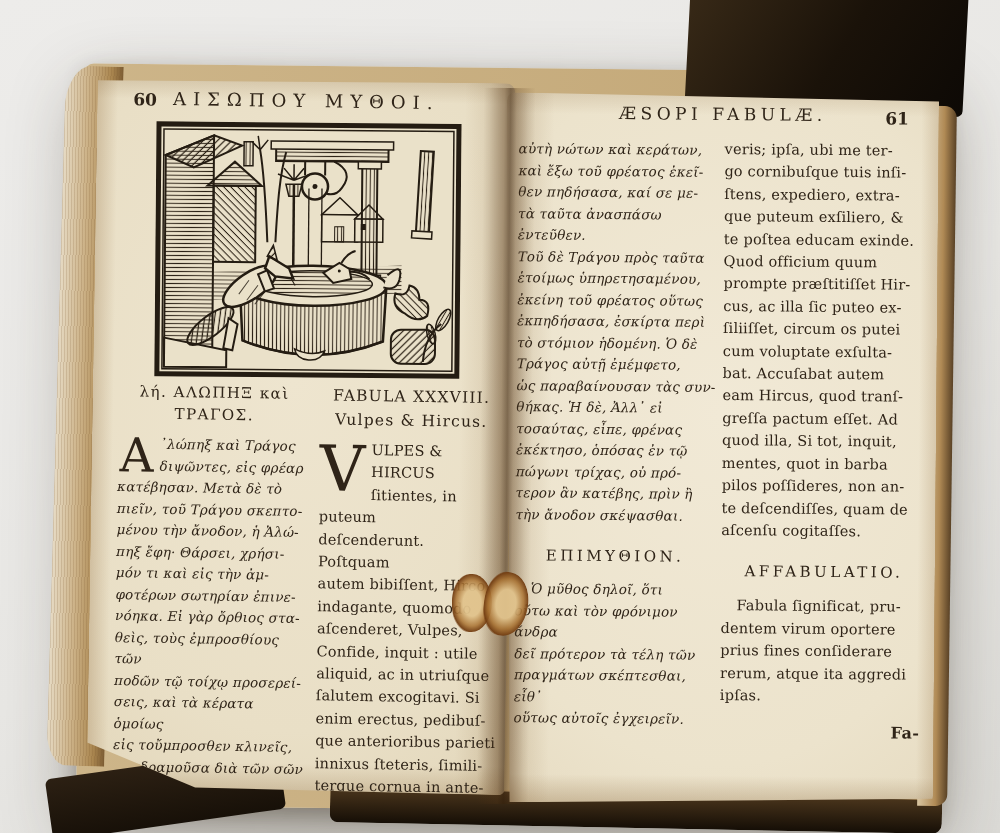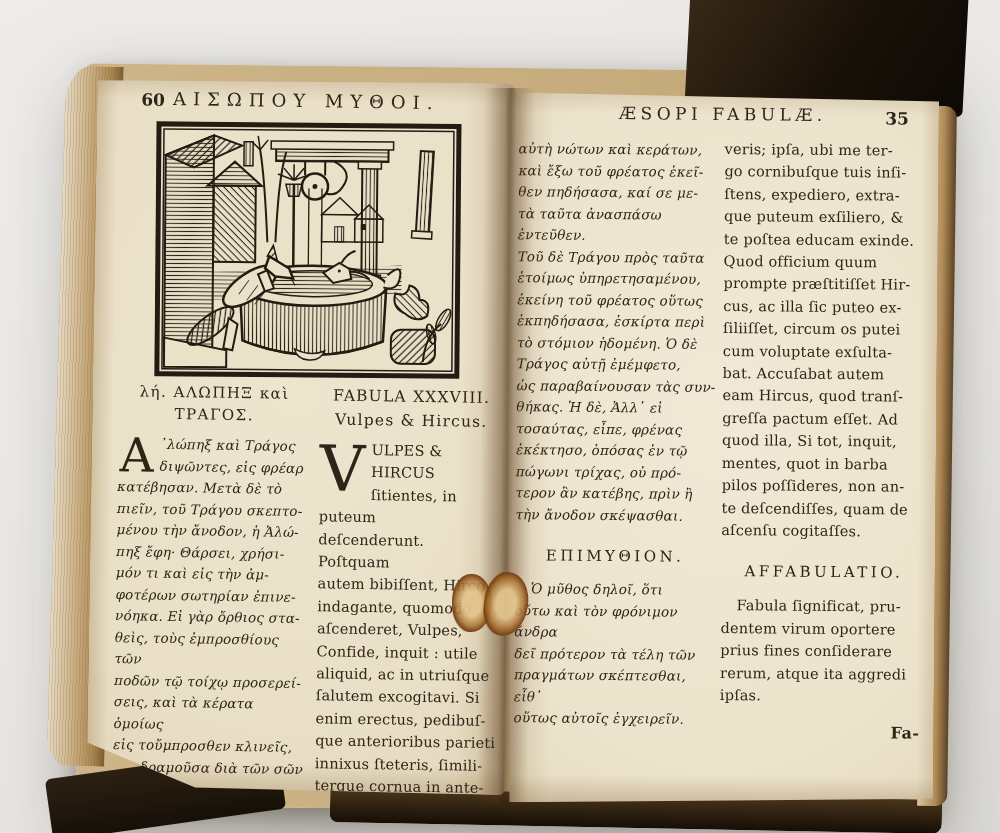--- a/index.html
+++ b/index.html
@@ -55,21 +55,21 @@
 
   .stain { position:absolute; left:450px; top:560px; width:80px; height:90px; z-index:5; }
   .stain .blob { position:absolute; border-radius:48% 52% 55% 45%;
     background:radial-gradient(ellipse at 50% 50%, rgba(225,195,140,.95) 0 32%, rgba(170,115,50,.85) 56%, rgba(115,62,18,.95) 70%, rgba(115,62,18,0) 76%); }
   .stain .b1 { left:2px; top:14px; width:40px; height:58px; }
   .stain .b2 { left:34px; top:12px; width:44px; height:64px; transform:rotate(8deg); }
 
   
   .hdr { position:absolute; top:10px; left:0; right:0; text-align:center; white-space:nowrap; }
   .pg-num { font-size:17px; font-weight:bold; }
-  .pg-num-l { position:absolute; left:44px; top:12px; }
+  .pg-num-l { position:absolute; left:36px; top:12px; }
   .pg-num-r { position:absolute; right:30px; top:13px; }
   .run-title-greek { font-size:18px; letter-spacing:7px; }
   .run-title-latin { font-size:17px; letter-spacing:4.5px; }
 
   
   .woodcut { position:absolute; left:60px; top:42px; width:306px; height:256px; transform:rotate(-.4deg); }
   .woodcut svg { width:100%; height:100%; display:block; }
 
   
   .col { position:absolute; }
@@ -246,21 +246,21 @@
 riorem partem inclina-</span>
         <div class="flush-r">veris;</div>
       </div>
     </div>
   </div>
 
   <div class="page page-right">
     <div class="hdr">
       <span class="run-title-latin">ÆSOPI FABULÆ.</span>
     </div>
-    <span class="pg-num pg-num-r">35</span>
+    <span class="pg-num pg-num-r">61</span>
 
     <div class="col col-greek-r">
       <div class="greek pre">αὐτὴ νώτων καὶ κεράτων,
 καὶ ἔξω τοῦ φρέατος ἐκεῖ-
 θεν πηδήσασα, καί σε με-
 τὰ ταῦτα ἀνασπάσω ἐντεῦθεν.
 Τοῦ δὲ Τράγου πρὸς ταῦτα
 ἑτοίμως ὑπηρετησαμένου,
 ἐκείνη τοῦ φρέατος οὕτως
 ἐκπηδήσασα, ἐσκίρτα περὶ

